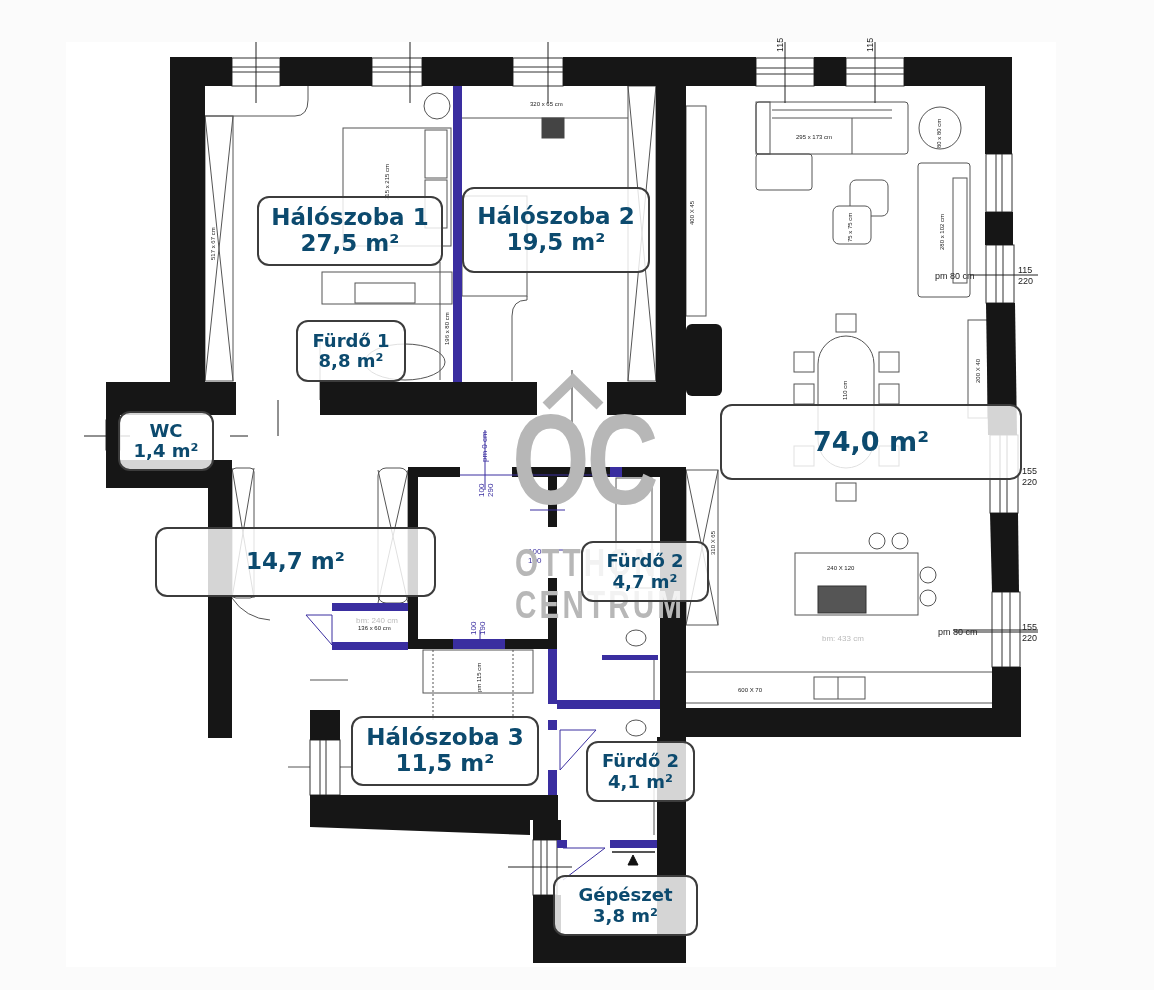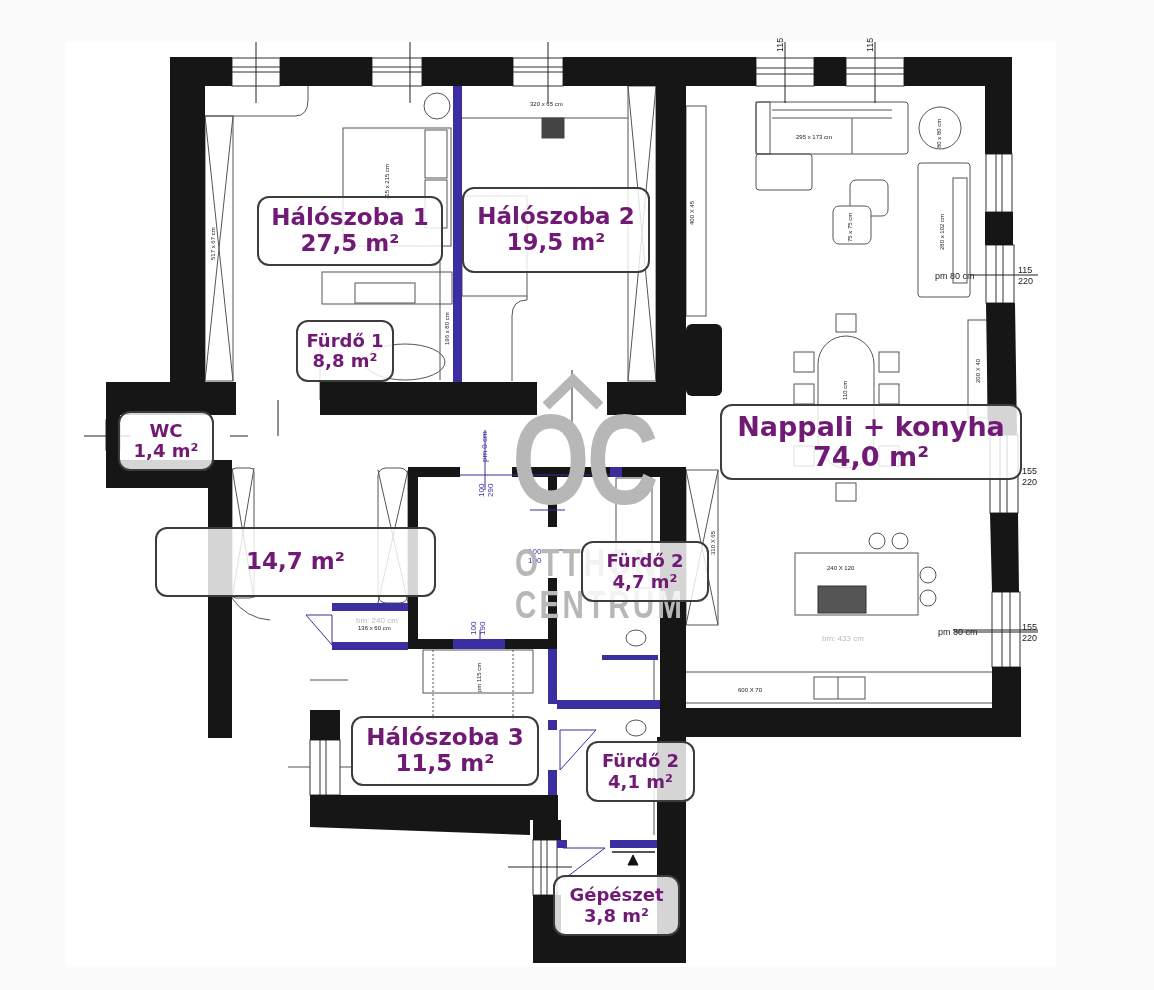--- a/index.html
+++ b/index.html
@@ -20,21 +20,21 @@
     .faint { font-family: "Liberation Sans", sans-serif; font-size: 8px; fill: #bbb; }
     .watermark {
       position: absolute; font-family: "Liberation Sans", sans-serif;
       color: #b7b7b7; font-weight: bold; letter-spacing: 2px;
     }
     .label {
       position: absolute;
       border: 2px solid #3c3c3c;
       border-radius: 12px;
       background: rgba(255,255,255,0.82);
-      color: #701a75;
+      color: #0c4a6e;
       font-family: "DejaVu Sans", sans-serif;
       font-weight: bold;
       text-align: center;
       box-sizing: border-box;
       display: flex; flex-direction: column; justify-content: center; align-items: center;
       line-height: 1.12;
     }
     .label .name, .label .area { display: block; white-space: nowrap; }
   </style>
 </head>
@@ -323,26 +323,25 @@
 <div class="watermark" style="left:515px; top:584px; font-size:38px; transform:scaleX(0.78); transform-origin:left top; letter-spacing:4px;">CENTRUM</div>
 
 <div class="label" style="left:257px; top:196px; width:186px; height:70px; font-size:23px;">
   <span class="name">Hálószoba 1</span>
   <span class="area">27,5 m²</span>
 </div>
 <div class="label" style="left:462px; top:187px; width:188px; height:86px; font-size:23px;">
   <span class="name">Hálószoba 2</span>
   <span class="area">19,5 m²</span>
 </div>
-<div class="label" style="left:296px; top:320px; width:98px; height:62px; font-size:18px;">
+<div class="label" style="left:296px; top:320px; width:110px; height:62px; font-size:18px;">
   <span class="name">Fürdő 1</span>
   <span class="area">8,8 m²</span>
 </div>
 <div class="label" style="left:720px; top:404px; width:302px; height:76px; font-size:27px;">
-  <span class="name">Nappali + konyha</span>
   <span class="area">74,0 m²</span>
 </div>
 <div class="label" style="left:118px; top:411px; width:96px; height:60px; font-size:18px;">
   <span class="name">WC</span>
   <span class="area">1,4 m²</span>
 </div>
 <div class="label" style="left:155px; top:527px; width:281px; height:70px; font-size:23px;">
   <span class="area">14,7 m²</span>
 </div>
 <div class="label" style="left:581px; top:541px; width:128px; height:61px; font-size:18px;">
@@ -350,16 +349,16 @@
   <span class="area">4,7 m²</span>
 </div>
 <div class="label" style="left:351px; top:716px; width:188px; height:70px; font-size:23px;">
   <span class="name">Hálószoba 3</span>
   <span class="area">11,5 m²</span>
 </div>
 <div class="label" style="left:586px; top:741px; width:109px; height:61px; font-size:18px;">
   <span class="name">Fürdő 2</span>
   <span class="area">4,1 m²</span>
 </div>
-<div class="label" style="left:553px; top:875px; width:127px; height:61px; font-size:18px;">
+<div class="label" style="left:553px; top:875px; width:145px; height:61px; font-size:18px;">
   <span class="name">Gépészet</span>
   <span class="area">3,8 m²</span>
 </div>
 
 </body></html>

